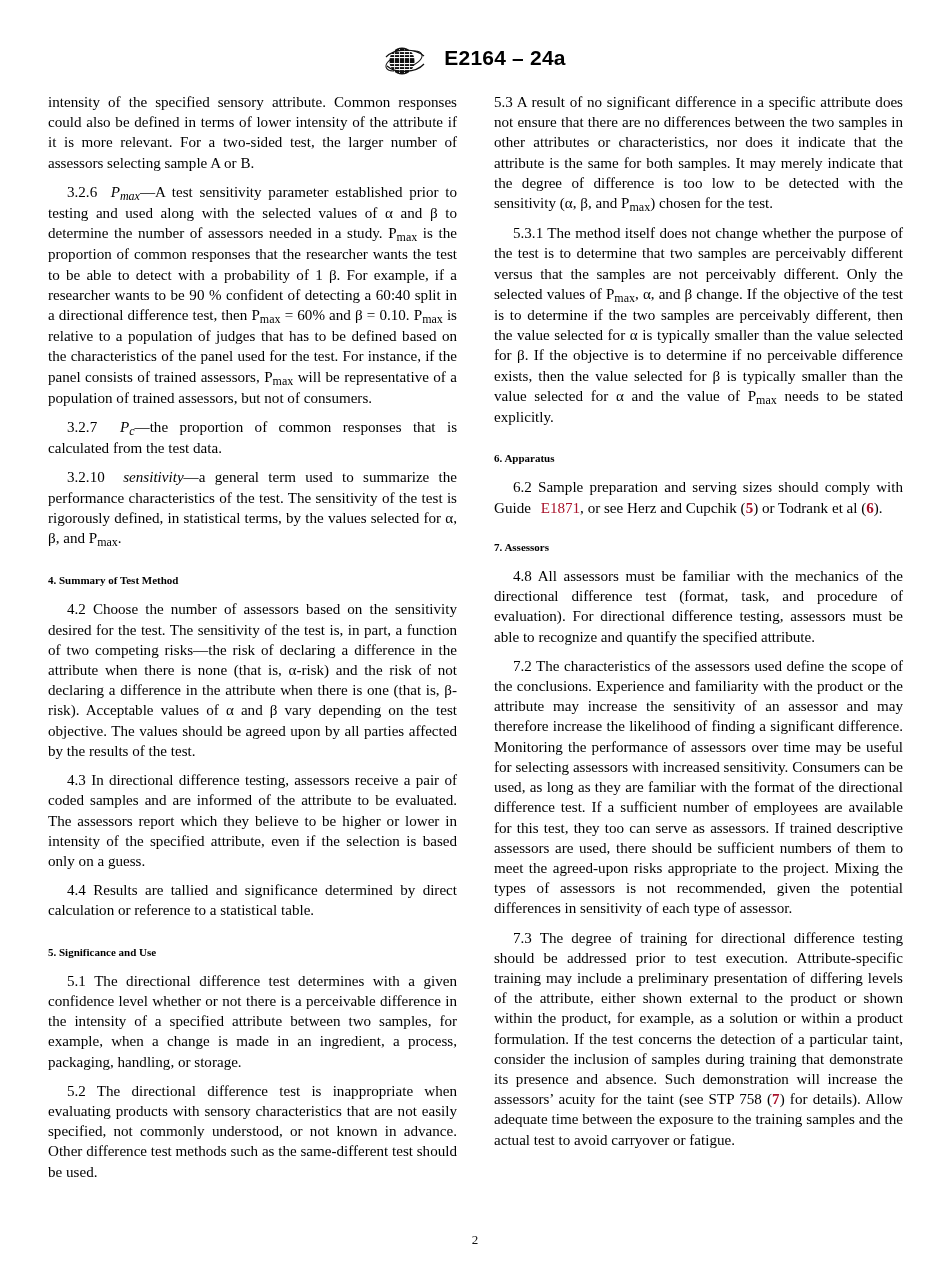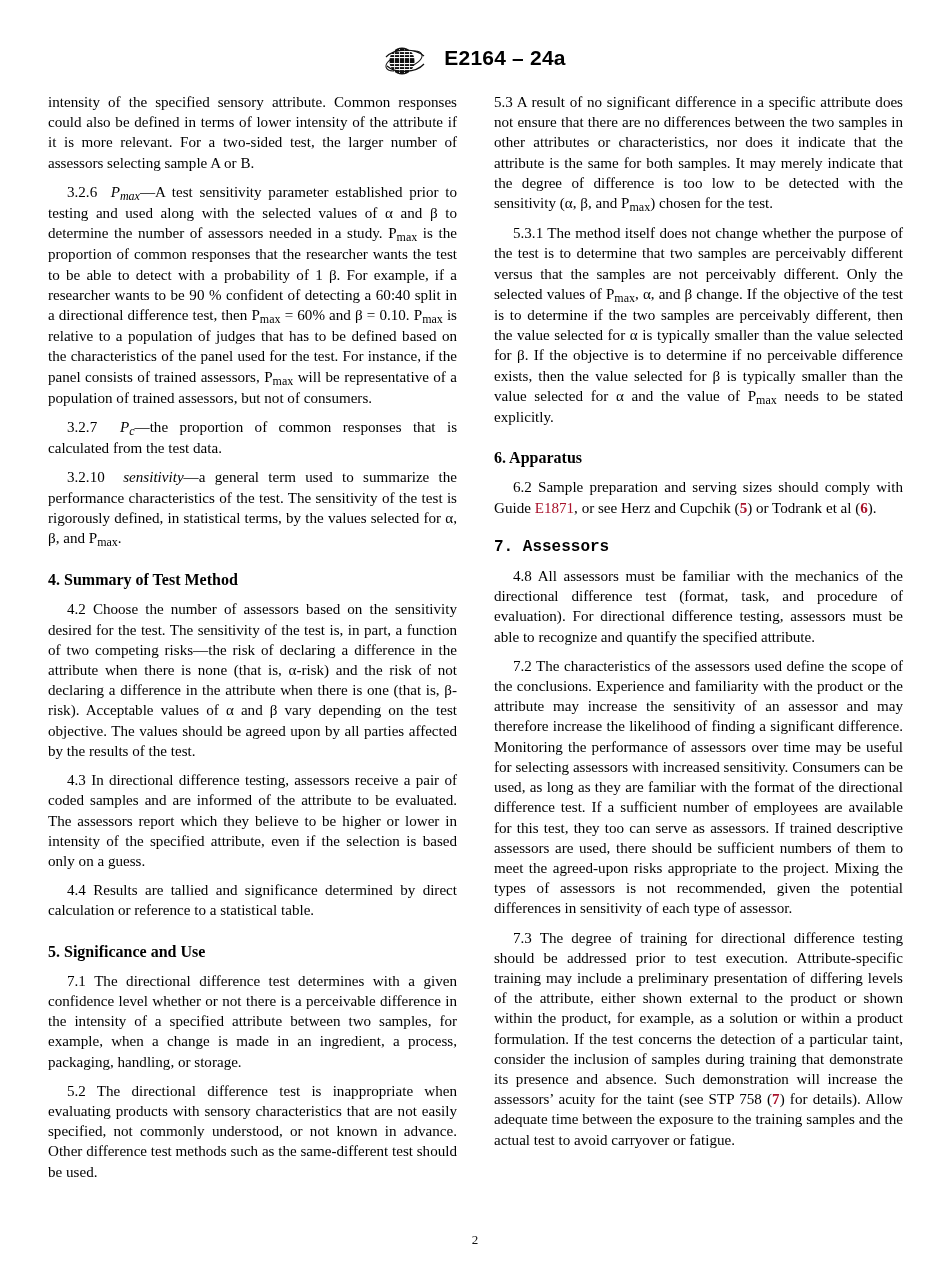--- a/index.html
+++ b/index.html
@@ -68,45 +68,45 @@
   p.indent {
     text-indent: 19px;
     margin-top: 9px;
   }
   p.first {
     margin-top: 0;
     text-indent: 0;
   }
   h2.section {
     margin: 21px 0 0 0;
-    font-size: 16px;
+    font-size: 11px;
     line-height: 20.2px;
     font-family: "Liberation Serif", "DejaVu Serif", serif;
     font-weight: bold;
     text-align: left;
     text-indent: 0;
   }
   h2.section.tight {
     margin-top: 19px;
-    font-family: Liberation Mono, monospace;
   }
 
   .it { font-style: italic; }
   .sub {
     font-size: 12px;
     vertical-align: baseline;
     position: relative;
     top: 3px;
   }
   .ref {
     color: #a8112a;
     font-weight: bold;
   }
   .link {
     color: #a8112a;
+    margin-left: 6px;
   }
   .nbs { white-space: nowrap; }
 
   
   .footer {
     position: absolute;
     bottom: 24px;
     left: 0;
     width: 950px;
     text-align: center;
@@ -164,21 +164,21 @@
       <p class="indent"><span>3.2.10</span>&nbsp;&nbsp;<span class="it">sensitivity</span><span>—a general term used to summarize the performance characteristics of the test. The sensitivity of the test is rigorously defined, in statistical terms, by the values selected for α, β, and P</span><span class="sub">max</span><span>.</span></p>
 
       <h2 class="section">4.  Summary of Test Method</h2>
 
       <p class="indent">4.2  Choose the number of assessors based on the sensitivity desired for the test. The sensitivity of the test is, in part, a function of two competing risks—the risk of declaring a difference in the attribute when there is none (that is, α-risk) and the risk of not declaring a difference in the attribute when there is one (that is, β-risk). Acceptable values of α and β vary depending on the test objective. The values should be agreed upon by all parties affected by the results of the test.</p>
       <p class="indent">4.3  In directional difference testing, assessors receive a pair of coded samples and are informed of the attribute to be evaluated. The assessors report which they believe to be higher or lower in intensity of the specified attribute, even if the selection is based only on a guess.</p>
       <p class="indent">4.4  Results are tallied and significance determined by direct calculation or reference to a statistical table.</p>
 
       <h2 class="section">5.  Significance and Use</h2>
 
-      <p class="indent">7.1  The directional difference test determines with a given confidence level whether or not there is a perceivable difference in the intensity of a specified attribute between two samples, for example, when a change is made in an ingredient, a process, packaging, handling, or storage.</p>
+      <p class="indent">5.1  The directional difference test determines with a given confidence level whether or not there is a perceivable difference in the intensity of a specified attribute between two samples, for example, when a change is made in an ingredient, a process, packaging, handling, or storage.</p>
       <p class="indent">5.2 The directional difference test is inappropriate when evaluating products with sensory characteristics that are not easily specified, not commonly understood, or not known in advance. Other difference test methods such as the same-different test should be used.</p>
     </div>
 
     <div class="col">
 
       <p class="first indent" style="margin-top:0"><span>5.3  A result of no significant difference in a specific attribute does not ensure that there are no differences between the two samples in other attributes or characteristics, nor does it indicate that the attribute is the same for both samples. It may merely indicate that the degree of difference is too low to be detected with the sensitivity (α, β, and P</span><span class="sub">max</span><span>) chosen for the test.</span></p>
 
       <p class="indent"><span>5.3.1  The method itself does not change whether the purpose of the test is to determine that two samples are perceivably different versus that the samples are not perceivably different. Only the selected values of P</span><span class="sub">max</span><span>, α, and β change. If the objective of the test is to determine if the two samples are perceivably different, then the value selected for α is typically smaller than the value selected for β. If the objective is to determine if no perceivable difference exists, then the value selected for β is typically smaller than the value selected for α and the value of P</span><span class="sub">max</span><span> needs to be stated explicitly.</span></p>
 
       <h2 class="section">6.  Apparatus</h2>

